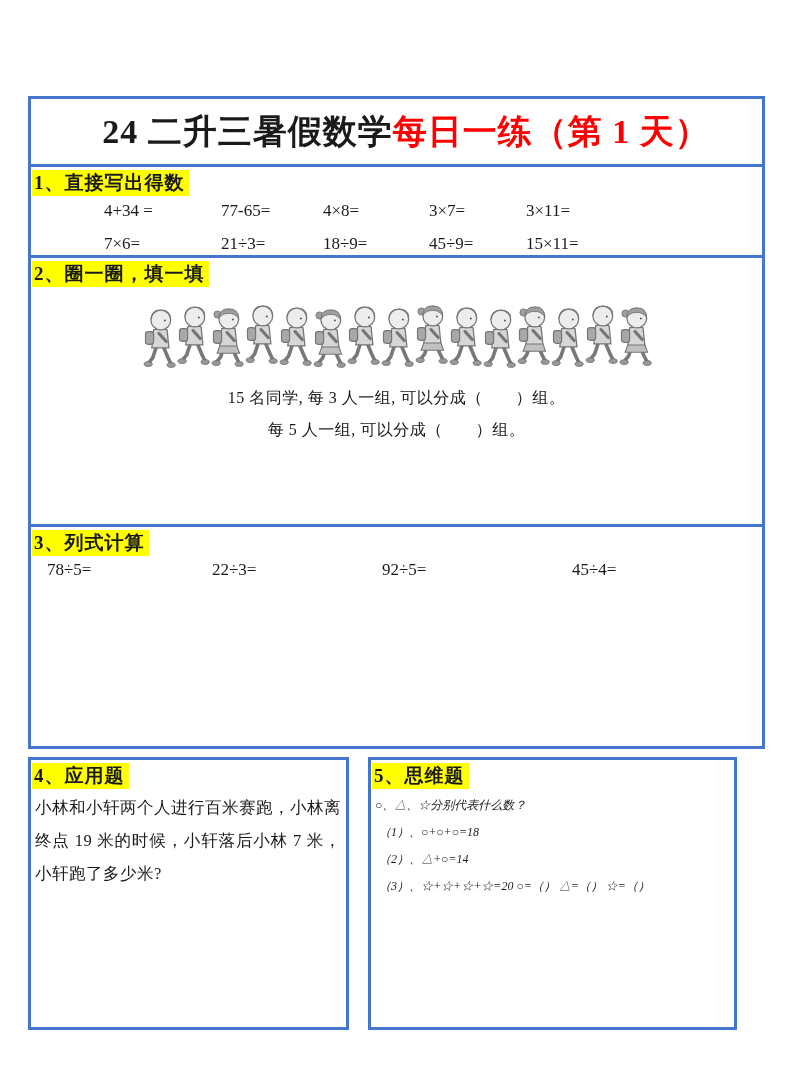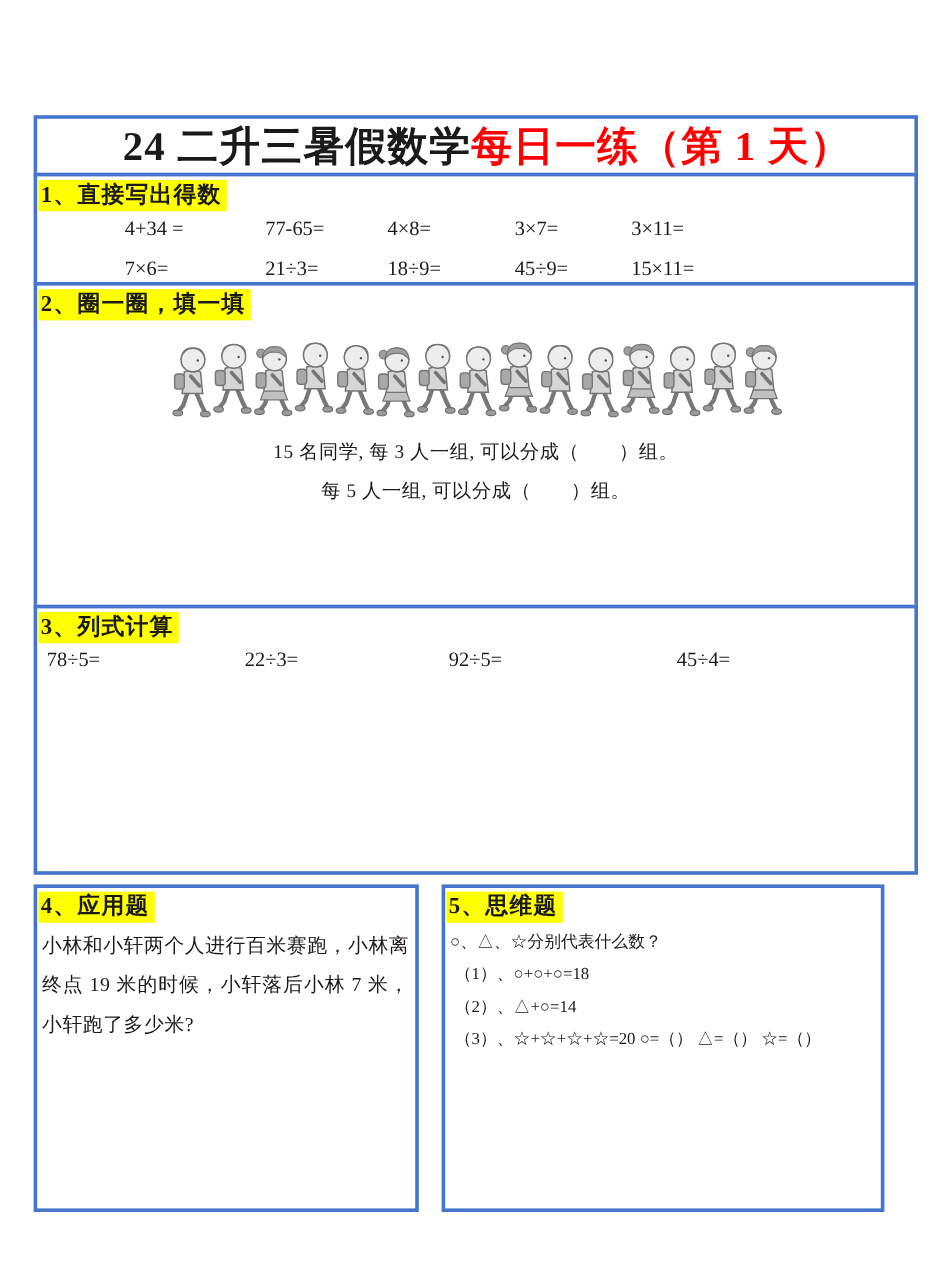--- a/index.html
+++ b/index.html
@@ -14,21 +14,21 @@
 
   .box {
     width: 737px;
     border: 3px solid #4575CC;
     background: #ffffff;
   }
   .stack { margin-top: -3px; }
 
   
   .title-box {
-    height: 51px;
+    height: 71px;
     display: flex; align-items: center; justify-content: center; padding-left: 19px;
   }
   .title-box h1 {
     font-size: 34px; font-weight: bold; letter-spacing: 1px;
     white-space: nowrap;
   }
   .title-red { color: #FF0000; }
 
   
   .sec-head { padding: 3px 0 0 1px; line-height: 1; }
@@ -62,36 +62,36 @@
     height: 84px;
     display: flex; justify-content: center; align-items: flex-end;
   }
   .kid { width: 36px; height: 80px; margin: 0 -1px; }
   .cap { text-align: center; font-size: 16px; margin-top: 7px; line-height: 25px; letter-spacing: 0.5px; }
 
   
   .s3 { height: 225px; }
   .s3 .prob-grid {
     grid-template-columns: 165px 170px 190px auto;
-    padding-left: 8px;
+    padding-left: 16px;
     margin-top: 4px;
   }
 
   
   .bottom-row { display: flex; margin-top: 8px; }
   .s4 { width: 321px; height: 273px; }
   .s5 { width: 369px; height: 273px; margin-left: 19px; }
   .s4-body {
     font-size: 16.5px;
     line-height: 33px;
     padding: 2px 5px 0 4px;
     text-align: justify;
     letter-spacing: 0.5px;
   }
-  .s5-line { font-size: 14px; line-height: 27px; padding-left: 4px; white-space: nowrap; }
+  .s5-line { font-size: 12px; line-height: 27px; padding-left: 4px; white-space: nowrap; font-style: italic; }
   .s5-intro { margin-top: 3px; }
   .s5-item { padding-left: 8px; }
 </style>
 </head>
 <body>
 
 <div class="sheet">
 
   <div class="box title-box">
     <h1><span>24 二升三暑假数学</span><span class="title-red">每日一练（第 1 天）</span></h1>

